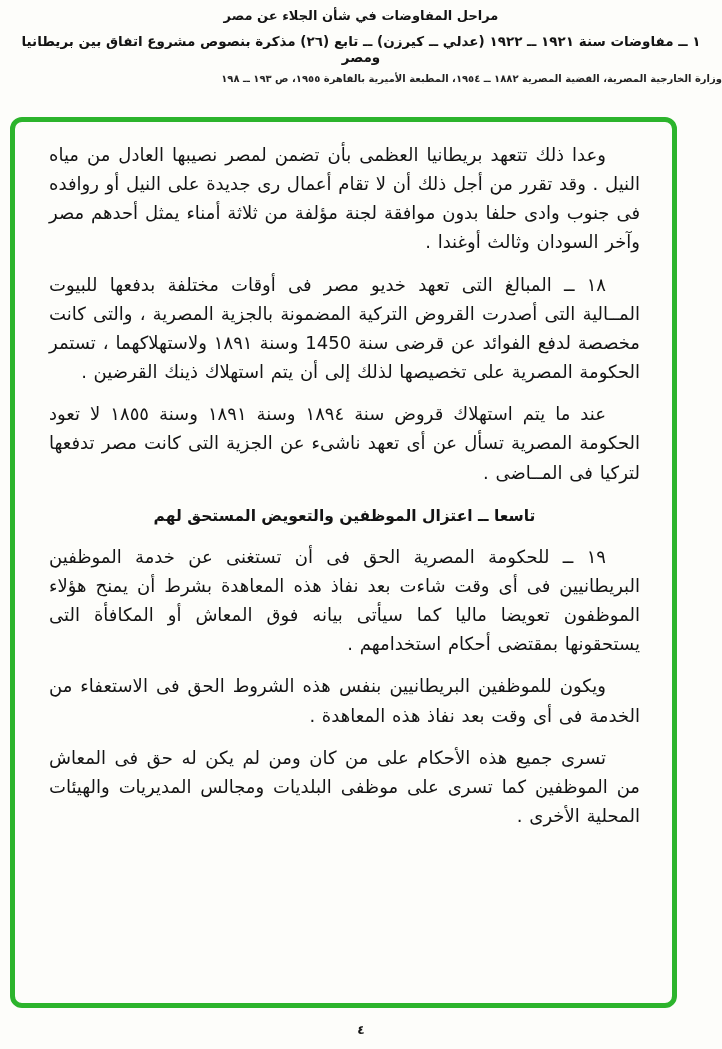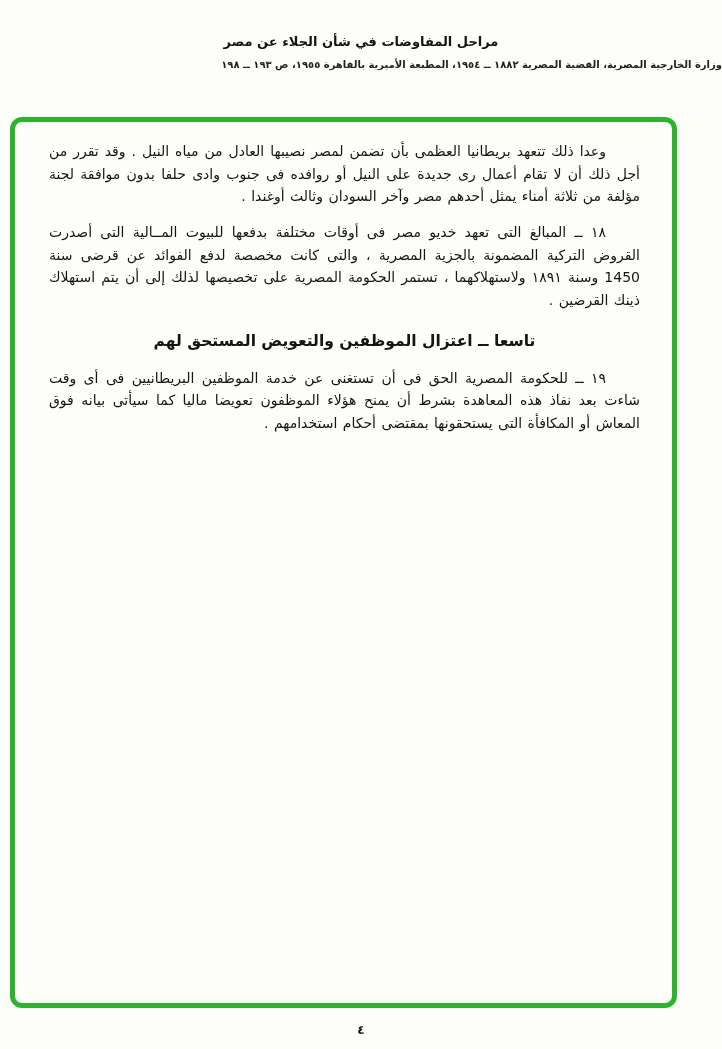--- a/index.html
+++ b/index.html
@@ -9,21 +9,21 @@
     height: 1049px;
     background: #fdfdfa;
     color: #141414;
     font-family: "DejaVu Sans", sans-serif;
     direction: rtl;
     position: relative;
     overflow: hidden;
   }
   .header {
     text-align: center;
-    padding-top: 34px;
+    padding-top: 8px;
   }
   .header-title {
     font-size: 13px;
     font-weight: bold;
     letter-spacing: 0.3px;
     margin: 0 0 10px 0;
   }
   .header-subtitle {
     font-size: 13.5px;
     font-weight: bold;
@@ -42,21 +42,21 @@
     right: 45px;
     left: 10px;
     bottom: 41px;
     border: 5px solid #2cb42c;
     border-radius: 12px;
     padding: 18px 32px 8px 34px;
     overflow: hidden;
     background: #fdfdfa;
   }
   .para {
-    font-size: 14px;
+    font-size: 18px;
     line-height: 1.62;
     text-align: justify;
     text-indent: 34px;
     word-spacing: 1px;
     margin: 0 0 13px 0;
   }
   .section-heading {
     font-size: 15.5px;
     font-weight: bold;
     text-align: center;
@@ -70,23 +70,27 @@
     text-align: center;
     font-size: 12px;
     font-weight: bold;
   }
 </style>
 </head>
 <body>
 
 <header class="header">
   <div class="header-title">مراحل المفاوضات في شأن الجلاء عن مصر</div>
+  <div class="header-subtitle">١ ــ مفاوضات سنة ١٩٢١ ــ ١٩٢٢ (عدلي ــ كيرزن) ــ تابع (٢٦) مذكرة بنصوص مشروع اتفاق بين بريطانيا ومصر</div>
   <div class="header-source">وزارة الخارجية المصرية، القضية المصرية ١٨٨٢ ــ ١٩٥٤، المطبعة الأميرية بالقاهرة ١٩٥٥، ص ١٩٣ ــ ١٩٨</div>
 </header>
 
 <main class="frame">
   <p class="para">وعدا ذلك تتعهد بريطانيا العظمى بأن تضمن لمصر نصيبها العادل من مياه النيل . وقد تقرر من أجل ذلك أن لا تقام أعمال رى جديدة على النيل أو روافده فى جنوب وادى حلفا بدون موافقة لجنة مؤلفة من ثلاثة أمناء يمثل أحدهم مصر وآخر السودان وثالث أوغندا .</p>
   <p class="para">١٨ ــ المبالغ التى تعهد خديو مصر فى أوقات مختلفة بدفعها للبيوت المــالية التى أصدرت القروض التركية المضمونة بالجزية المصرية ، والتى كانت مخصصة لدفع الفوائد عن قرضى سنة 1450 وسنة ١٨٩١ ولاستهلاكهما ، تستمر الحكومة المصرية على تخصيصها لذلك إلى أن يتم استهلاك ذينك القرضين .</p>
+  <p class="para">عند ما يتم استهلاك قروض سنة ١٨٩٤ وسنة ١٨٩١ وسنة ١٨٥٥ لا تعود الحكومة المصرية تسأل عن أى تعهد ناشىء عن الجزية التى كانت مصر تدفعها لتركيا فى المــاضى .</p>
   <h2 class="section-heading">تاسعا ــ اعتزال الموظفين والتعويض المستحق لهم</h2>
   <p class="para">١٩ ــ للحكومة المصرية الحق فى أن تستغنى عن خدمة الموظفين البريطانيين فى أى وقت شاءت بعد نفاذ هذه المعاهدة بشرط أن يمنح هؤلاء الموظفون تعويضا ماليا كما سيأتى بيانه فوق المعاش أو المكافأة التى يستحقونها بمقتضى أحكام استخدامهم .</p>
+  <p class="para">ويكون للموظفين البريطانيين بنفس هذه الشروط الحق فى الاستعفاء من الخدمة فى أى وقت بعد نفاذ هذه المعاهدة .</p>
+  <p class="para">تسرى جميع هذه الأحكام على من كان ومن لم يكن له حق فى المعاش من الموظفين كما تسرى على موظفى البلديات ومجالس المديريات والهيئات المحلية الأخرى .</p>
 </main>
 
 <div class="page-num">٤</div>
 
 </body></html>

